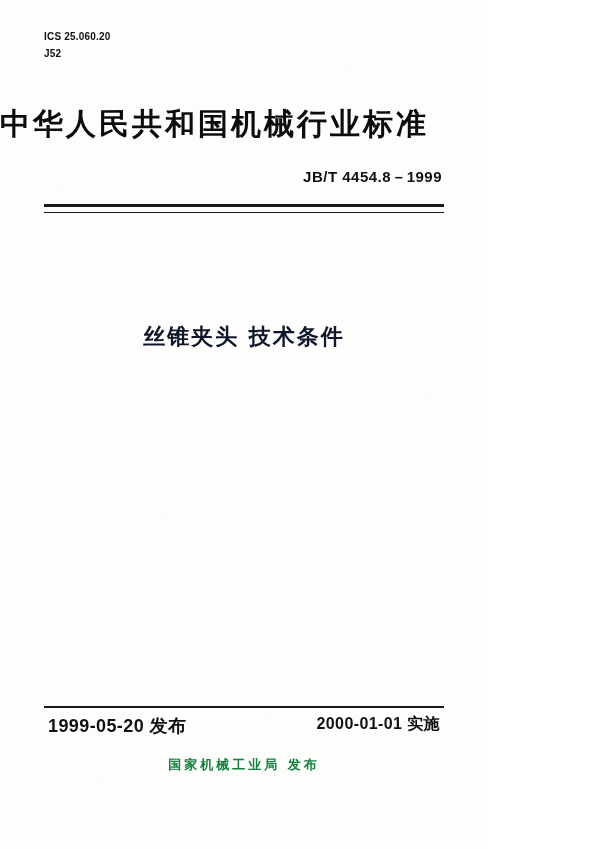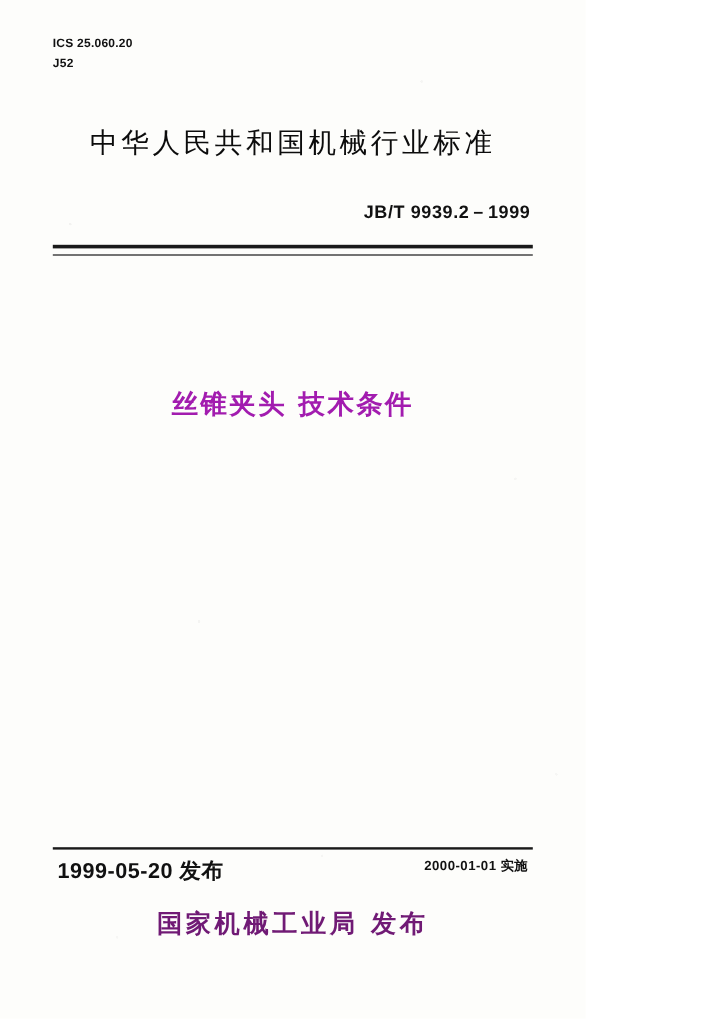--- a/index.html
+++ b/index.html
@@ -55,24 +55,24 @@
     color: #111;
     letter-spacing: 2px;
     line-height: 64px;
   }
 
   .std-title {
     position: absolute;
     left: 0;
     right: 0;
     top: 104px;
-    text-align: center;
+    text-align: left;
     font-family: "DejaVu Sans", sans-serif;
-    font-size: 23px;
-    font-weight: normal;
+    font-size: 30px;
+    font-weight: bold;
     color: #0c0c0c;
     letter-spacing: 3px;
   }
 
   .std-number {
     position: absolute;
     right: 46px;
     top: 168px;
     font-size: 15px;
     font-weight: bold;
@@ -99,21 +99,21 @@
 
   .doc-title {
     position: absolute;
     left: 0;
     right: 0;
     top: 322px;
     text-align: center;
     font-family: "DejaVu Sans", sans-serif;
     font-size: 22px;
     font-weight: bold;
-    color: #a21caf;
+    color: #0f172a;
     letter-spacing: 2px;
   }
 
   .footer-rule {
     position: absolute;
     left: 44px;
     right: 44px;
     top: 706px;
     height: 2px;
     background: #1a1a1a;
@@ -125,53 +125,53 @@
     top: 714px;
     font-size: 18px;
     font-weight: bold;
     color: #111;
     letter-spacing: 0.4px;
   }
   .effective-date {
     position: absolute;
     right: 48px;
     top: 714px;
-    font-size: 11px;
+    font-size: 16px;
     font-weight: bold;
     color: #111;
     letter-spacing: 0.4px;
   }
 
   .issuer {
     position: absolute;
     left: 0;
     right: 0;
     top: 756px;
     text-align: center;
     font-family: "DejaVu Sans", sans-serif;
-    font-size: 21px;
+    font-size: 13px;
     font-weight: bold;
-    color: #701a75;
+    color: #15803d;
     letter-spacing: 3px;
   }
 </style>
 </head>
 <body>
 
 <div class="page">
 
   <div class="ics-block">
     <div>ICS 25.060.20</div>
     <div>J52</div>
   </div>
 
 
   <div class="std-title">中华人民共和国机械行业标准</div>
 
-  <div class="std-number">JB/T  9939.2－1999</div>
+  <div class="std-number">JB/T  4454.8－1999</div>
 
   <div class="rule-top"></div>
   <div class="rule-bottom"></div>
 
   <div class="doc-title">丝锥夹头   技术条件</div>
 
   <div class="footer-rule"></div>
 
   <div class="issue-date">1999-05-20 发布</div>
   <div class="effective-date">2000-01-01 实施</div>

